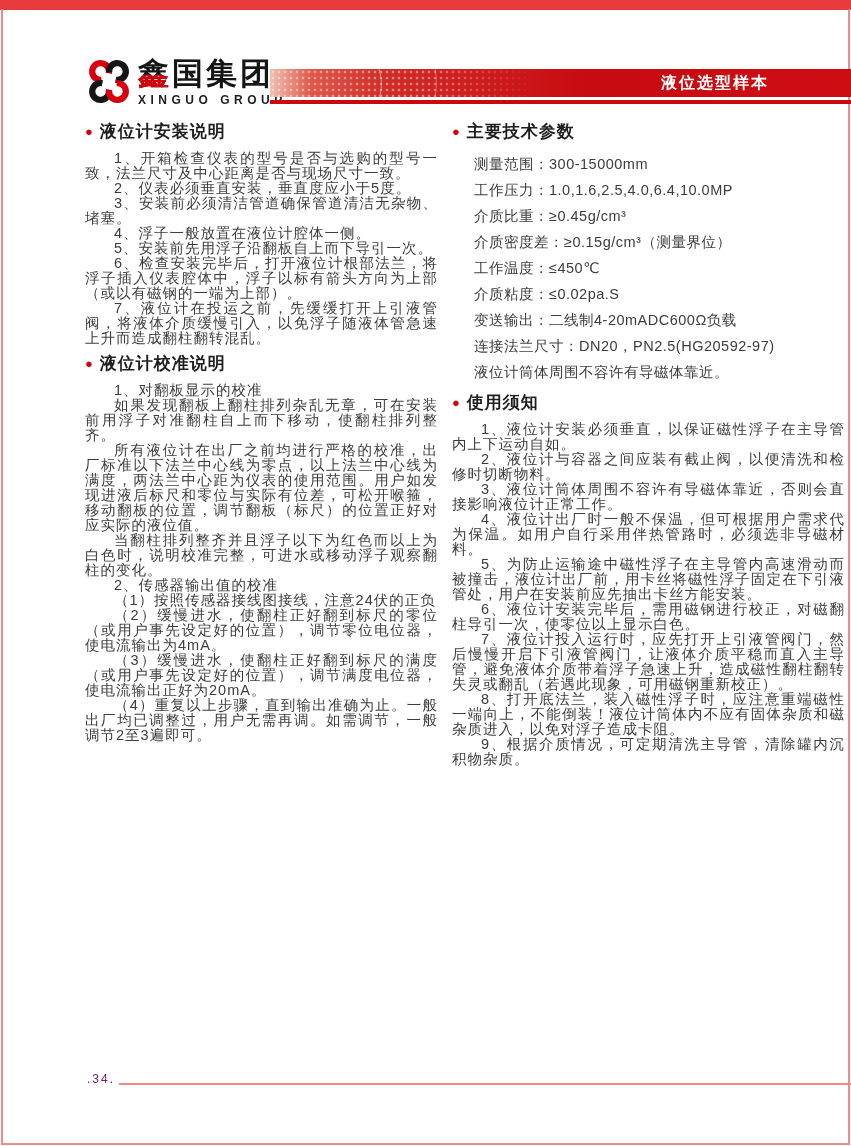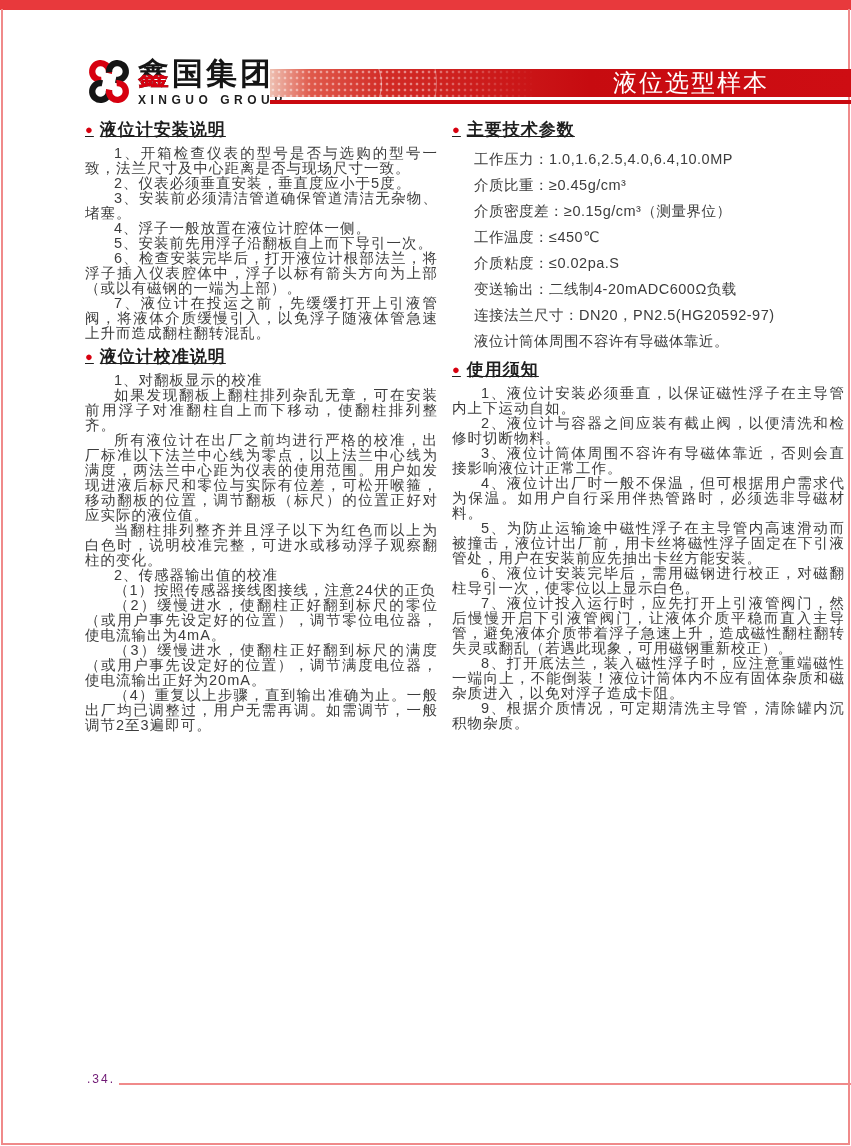--- a/index.html
+++ b/index.html
@@ -27,28 +27,28 @@
           background:linear-gradient(to right,#eec0b2 0%,#e0594b 7%,#d22b26 20%,#c70b10 55%,#ce0d13 100%);}
   .banner-dots{position:absolute;left:0;top:0;bottom:0;width:46%;
           background-image:radial-gradient(circle,rgba(255,255,255,.45) 1.1px,rgba(255,255,255,0) 1.7px);
           background-size:6px 6px;
           -webkit-mask-image:linear-gradient(to right,#000 55%,transparent 100%);
           mask-image:linear-gradient(to right,#000 55%,transparent 100%);}
   .arc{position:absolute;border:1px solid rgba(255,255,255,.45);border-radius:50%;}
   .arc1{width:170px;height:120px;left:-60px;top:-46px;}
   .arc2{width:260px;height:190px;left:-95px;top:-82px;border-color:rgba(255,255,255,.3);}
   .banner-title{position:absolute;right:82px;top:50%;transform:translateY(-50%);
-          color:#fff;font-weight:normal;font-size:24px;letter-spacing:2px;white-space:nowrap;margin-left:14px;}
+          color:#fff;font-weight:bold;font-size:16px;letter-spacing:2px;white-space:nowrap;margin-left:14px;}
   .banner-strip{position:absolute;left:270px;right:0;top:100px;height:4px;background:var(--banner-red,#c9090f);}
 
   
   .col{position:absolute;top:118px;color:#3c3c3c;}
   .col-left{left:85px;width:353px;}
   .col-right{left:452px;width:393px;}
-  .sec-h{margin:0 0 5px 0;font-size:17px;line-height:23px;font-weight:bold;color:#1e1e1e;letter-spacing:1px;text-decoration:underline;}
+  .sec-h{margin:0 0 5px 0;font-size:17px;line-height:28px;font-weight:bold;color:#1e1e1e;letter-spacing:1px;}
   section + section .sec-h{margin-top:4px;}
   .bullet{color:var(--accent-red,#d7000f);font-size:13px;margin-right:6px;vertical-align:1px;}
   p{margin:0;font-size:14.5px;line-height:15px;letter-spacing:1px;text-align:justify;}
   p.indent{text-indent:2em;}
   p.param{line-height:26px;padding-left:22px;text-align:left;letter-spacing:.5px;}
 
   
   .page-num{position:absolute;left:87px;top:1072px;font-size:12px;font-weight:normal;color:#701a75;letter-spacing:2px;}
   .footer-line{position:absolute;left:119px;right:0;top:1083px;height:2px;background:var(--border-pink,#f08a8a);}
 </style>
@@ -101,20 +101,21 @@
         <p class="indent">2、传感器输出值的校准</p>
         <p class="indent">（1）按照传感器接线图接线，注意24伏的正负</p>
         <p class="indent">（2）缓慢进水，使翻柱正好翻到标尺的零位（或用户事先设定好的位置），调节零位电位器，使电流输出为4mA。</p>
         <p class="indent">（3）缓慢进水，使翻柱正好翻到标尺的满度（或用户事先设定好的位置），调节满度电位器，使电流输出正好为20mA。</p>
         <p class="indent">（4）重复以上步骤，直到输出准确为止。一般出厂均已调整过，用户无需再调。如需调节，一般调节2至3遍即可。</p>
       </section>
     </div>
   <div class="col col-right">
       <section>
         <h2 class="sec-h"><span class="bullet">●</span><span>主要技术参数</span></h2>
+        <p class="param">测量范围：300-15000mm</p>
         <p class="param">工作压力：1.0,1.6,2.5,4.0,6.4,10.0MP</p>
         <p class="param">介质比重：≥0.45g/cm³</p>
         <p class="param">介质密度差：≥0.15g/cm³（测量界位）</p>
         <p class="param">工作温度：≤450℃</p>
         <p class="param">介质粘度：≤0.02pa.S</p>
         <p class="param">变送输出：二线制4-20mADC600Ω负载</p>
         <p class="param">连接法兰尺寸：DN20，PN2.5(HG20592-97)</p>
         <p class="param">液位计筒体周围不容许有导磁体靠近。</p>
       </section>
       <section>

